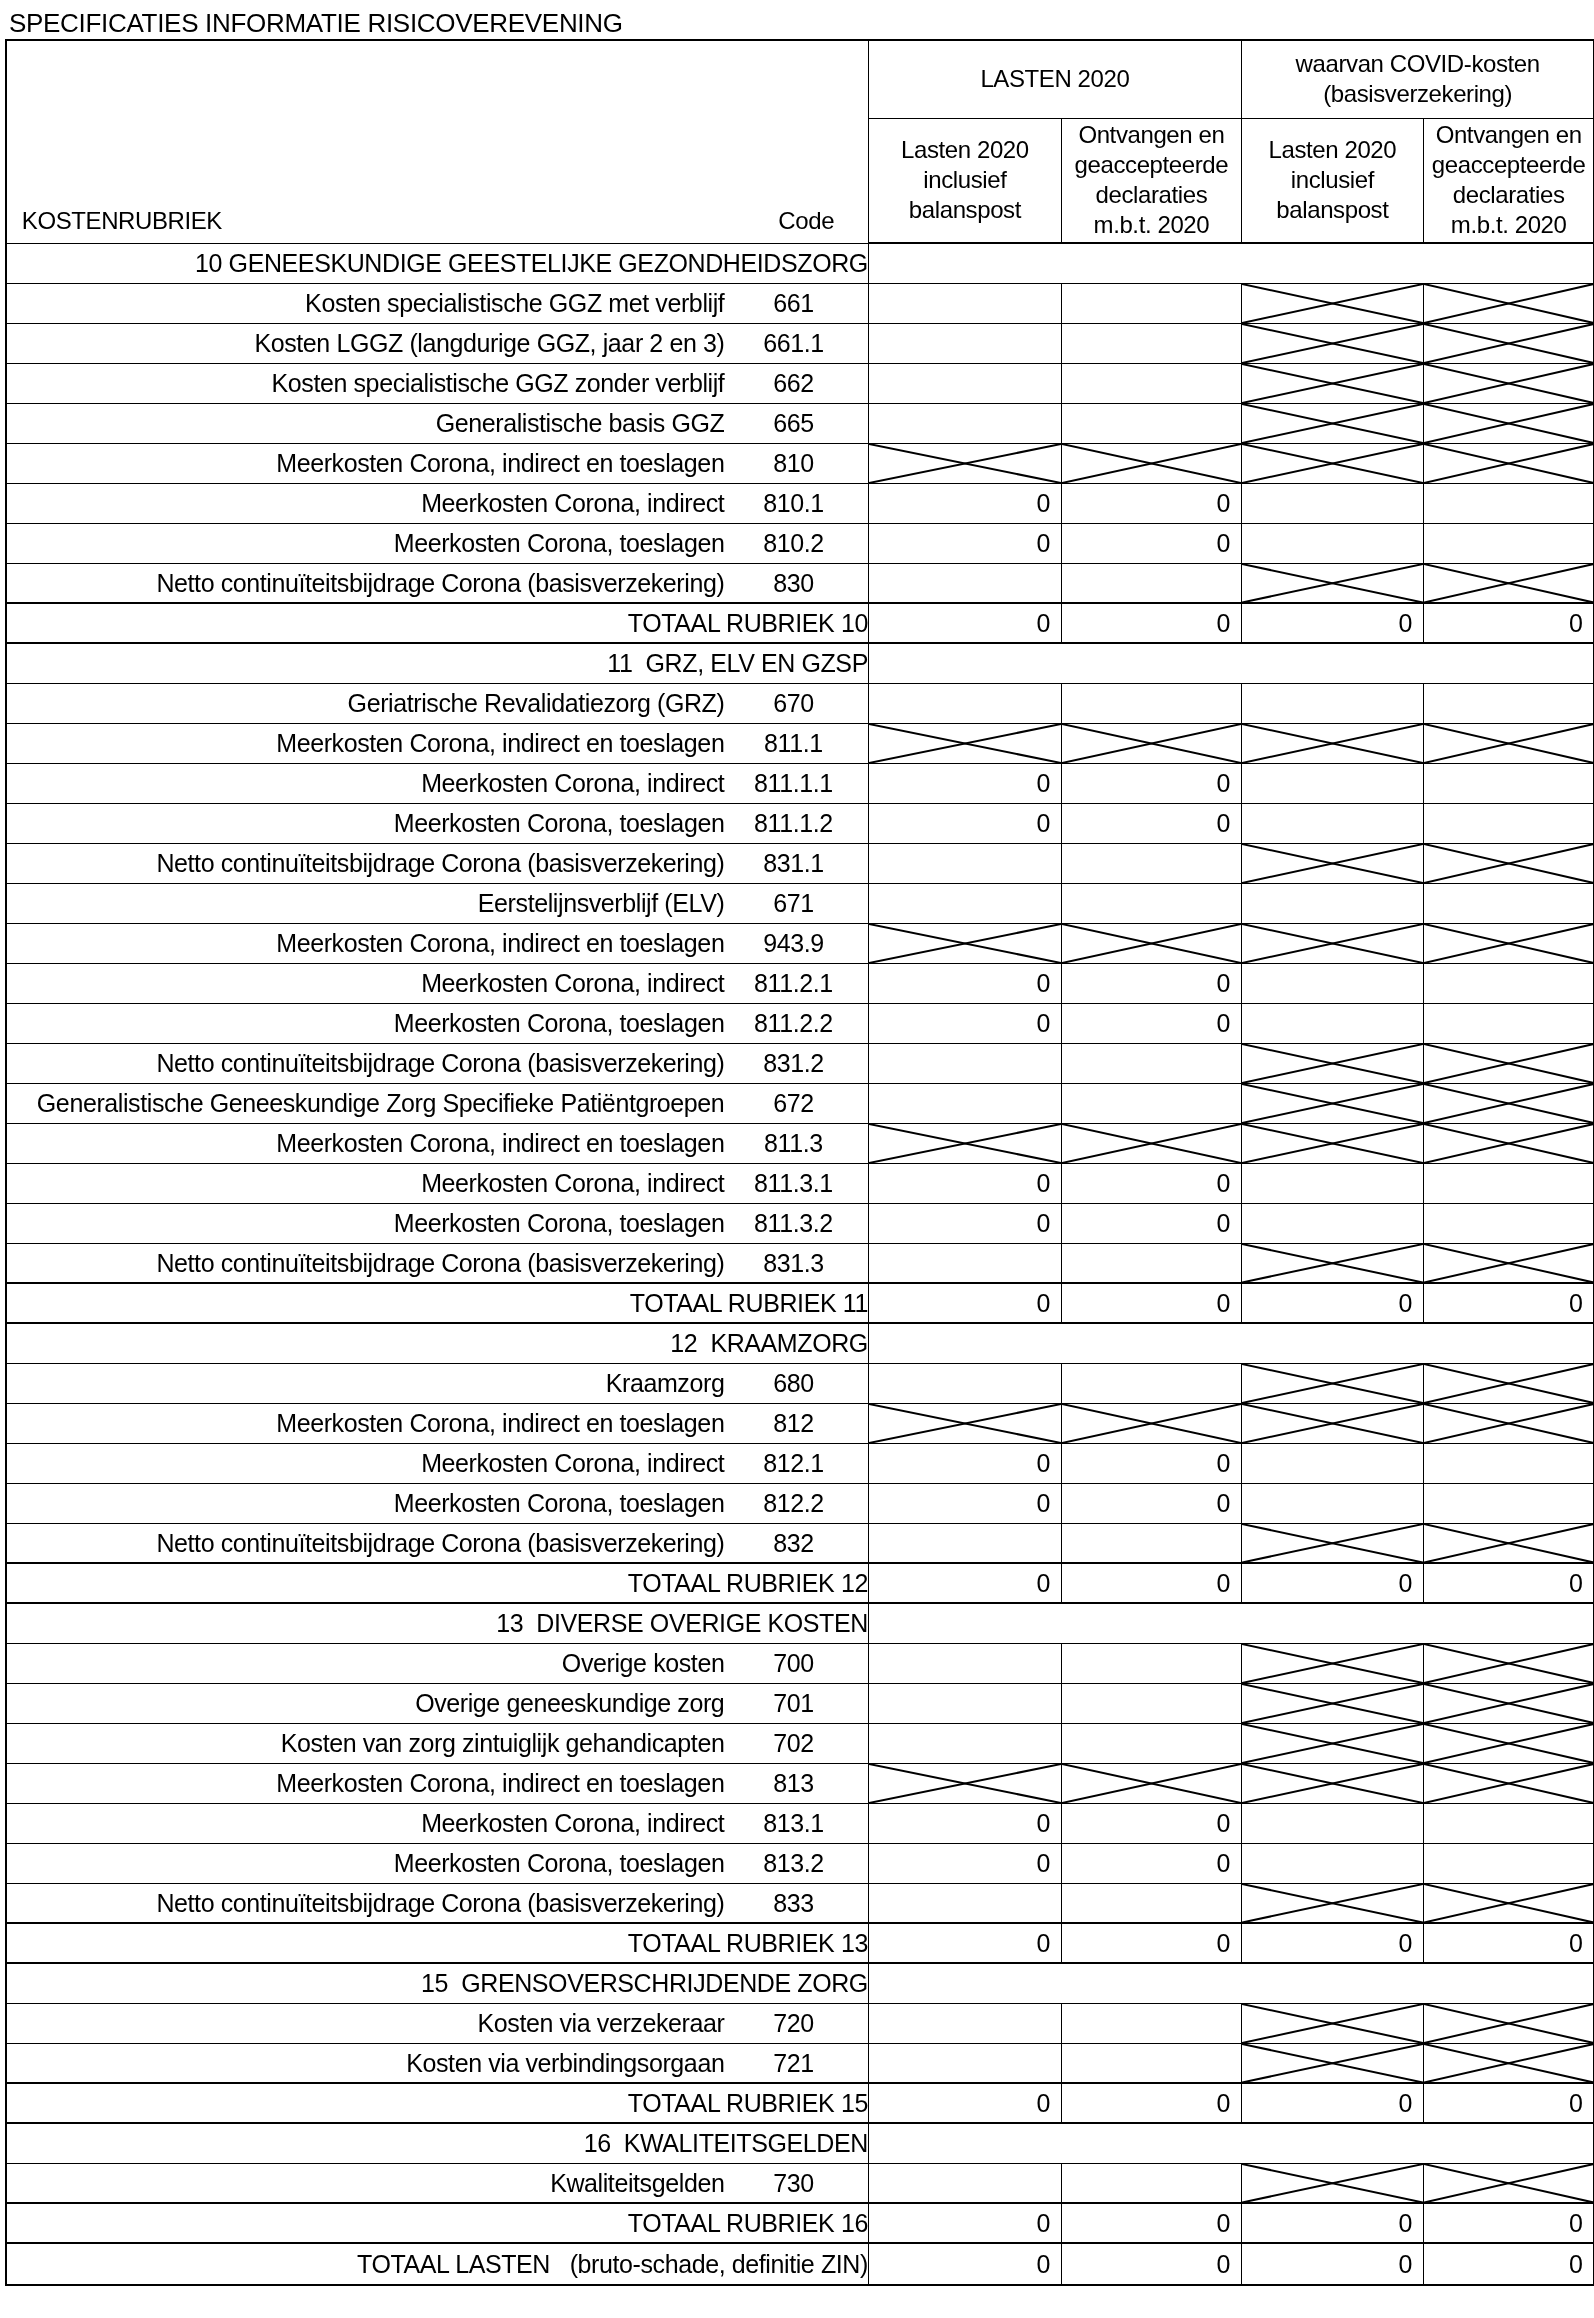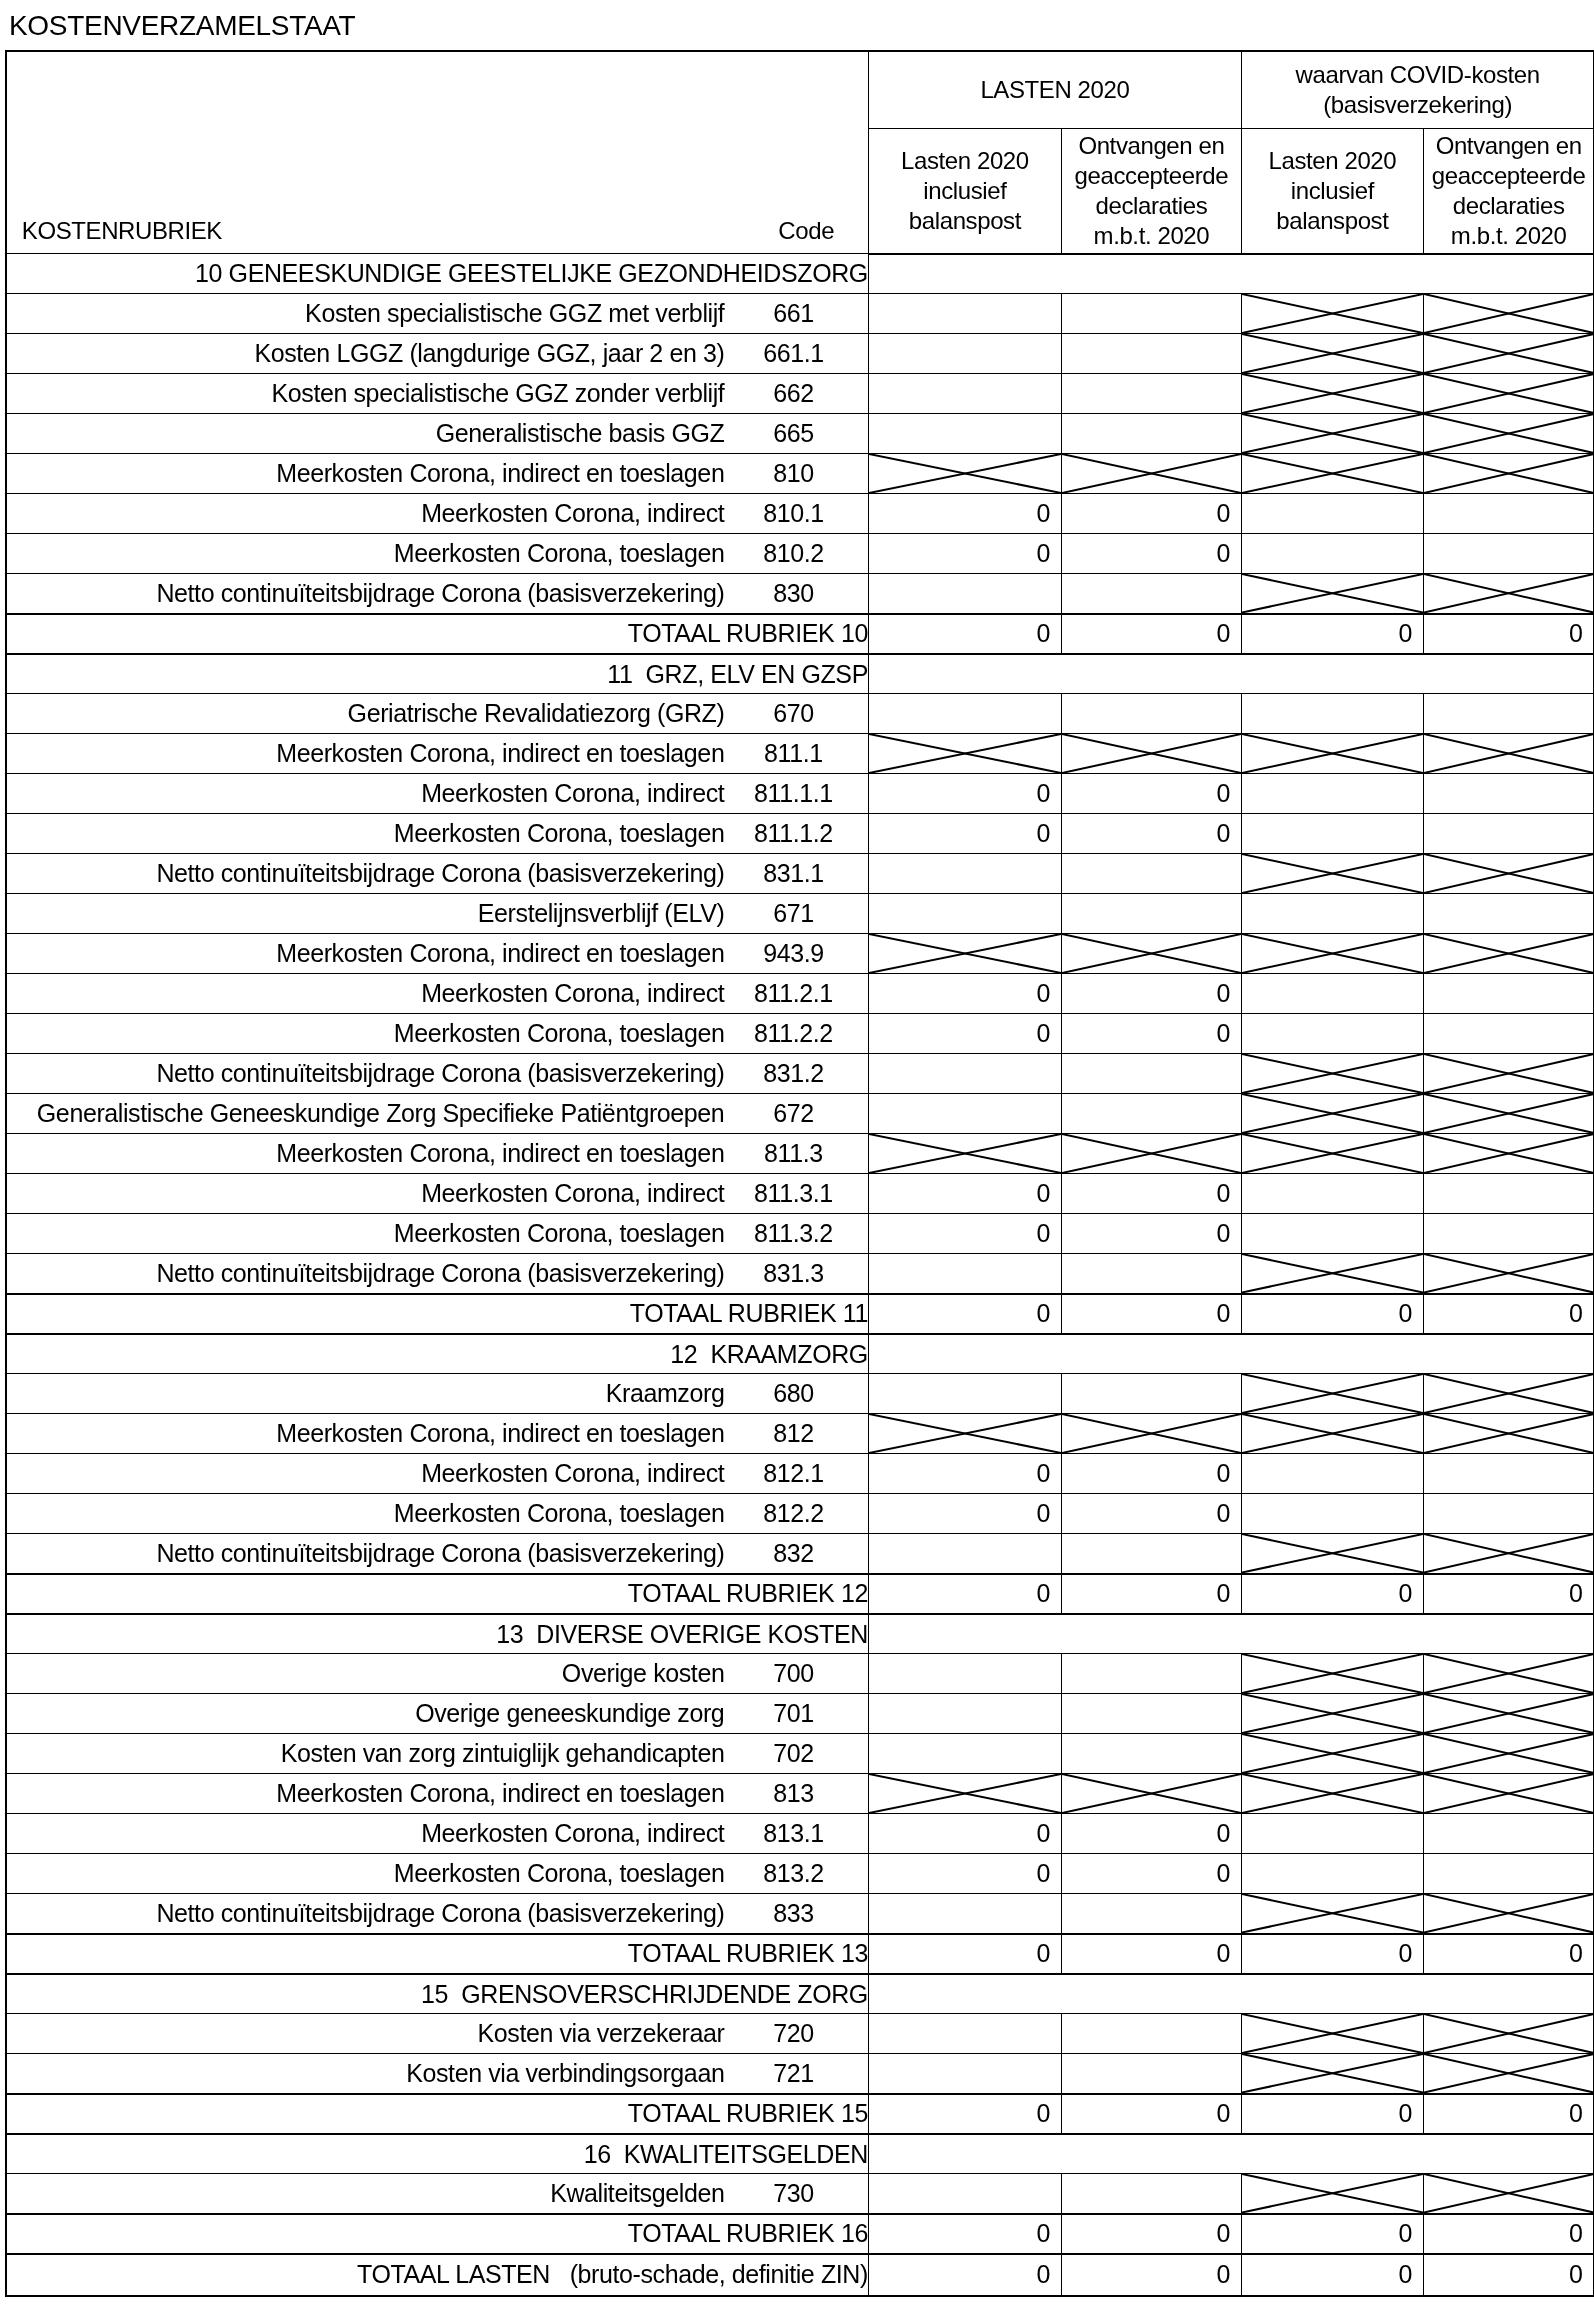--- a/index.html
+++ b/index.html
@@ -51,21 +51,21 @@
   .val.num{ text-align:right; font-size:25px; padding-right:10.8px; }
   tr.row-total td{ border-top:2.7px solid #000; border-bottom:2.7px solid #000;padding-left:36px; }
   tr.row-grand td{ border-top:2.7px solid #000; }
   svg.cross{ position:absolute; left:0; top:0; width:100%; height:100%; display:block; }
   svg.cross line{ stroke:#000; stroke-width:2; vector-effect:non-scaling-stroke; }
 </style>
 </head>
 <body>
 
 <div class="page">
-  <div class="title">KOSTENVERZAMELSTAAT</div>
+  <div class="supertitle">SPECIFICATIES INFORMATIE RISICOVEREVENING</div>
 
   <table>
     <colgroup>
       <col style="width:718px">
         <col style="width:144px">
       <col style="width:193px">
         <col style="width:180px">
       <col style="width:182px">
         <col style="width:171px">
     </colgroup>

